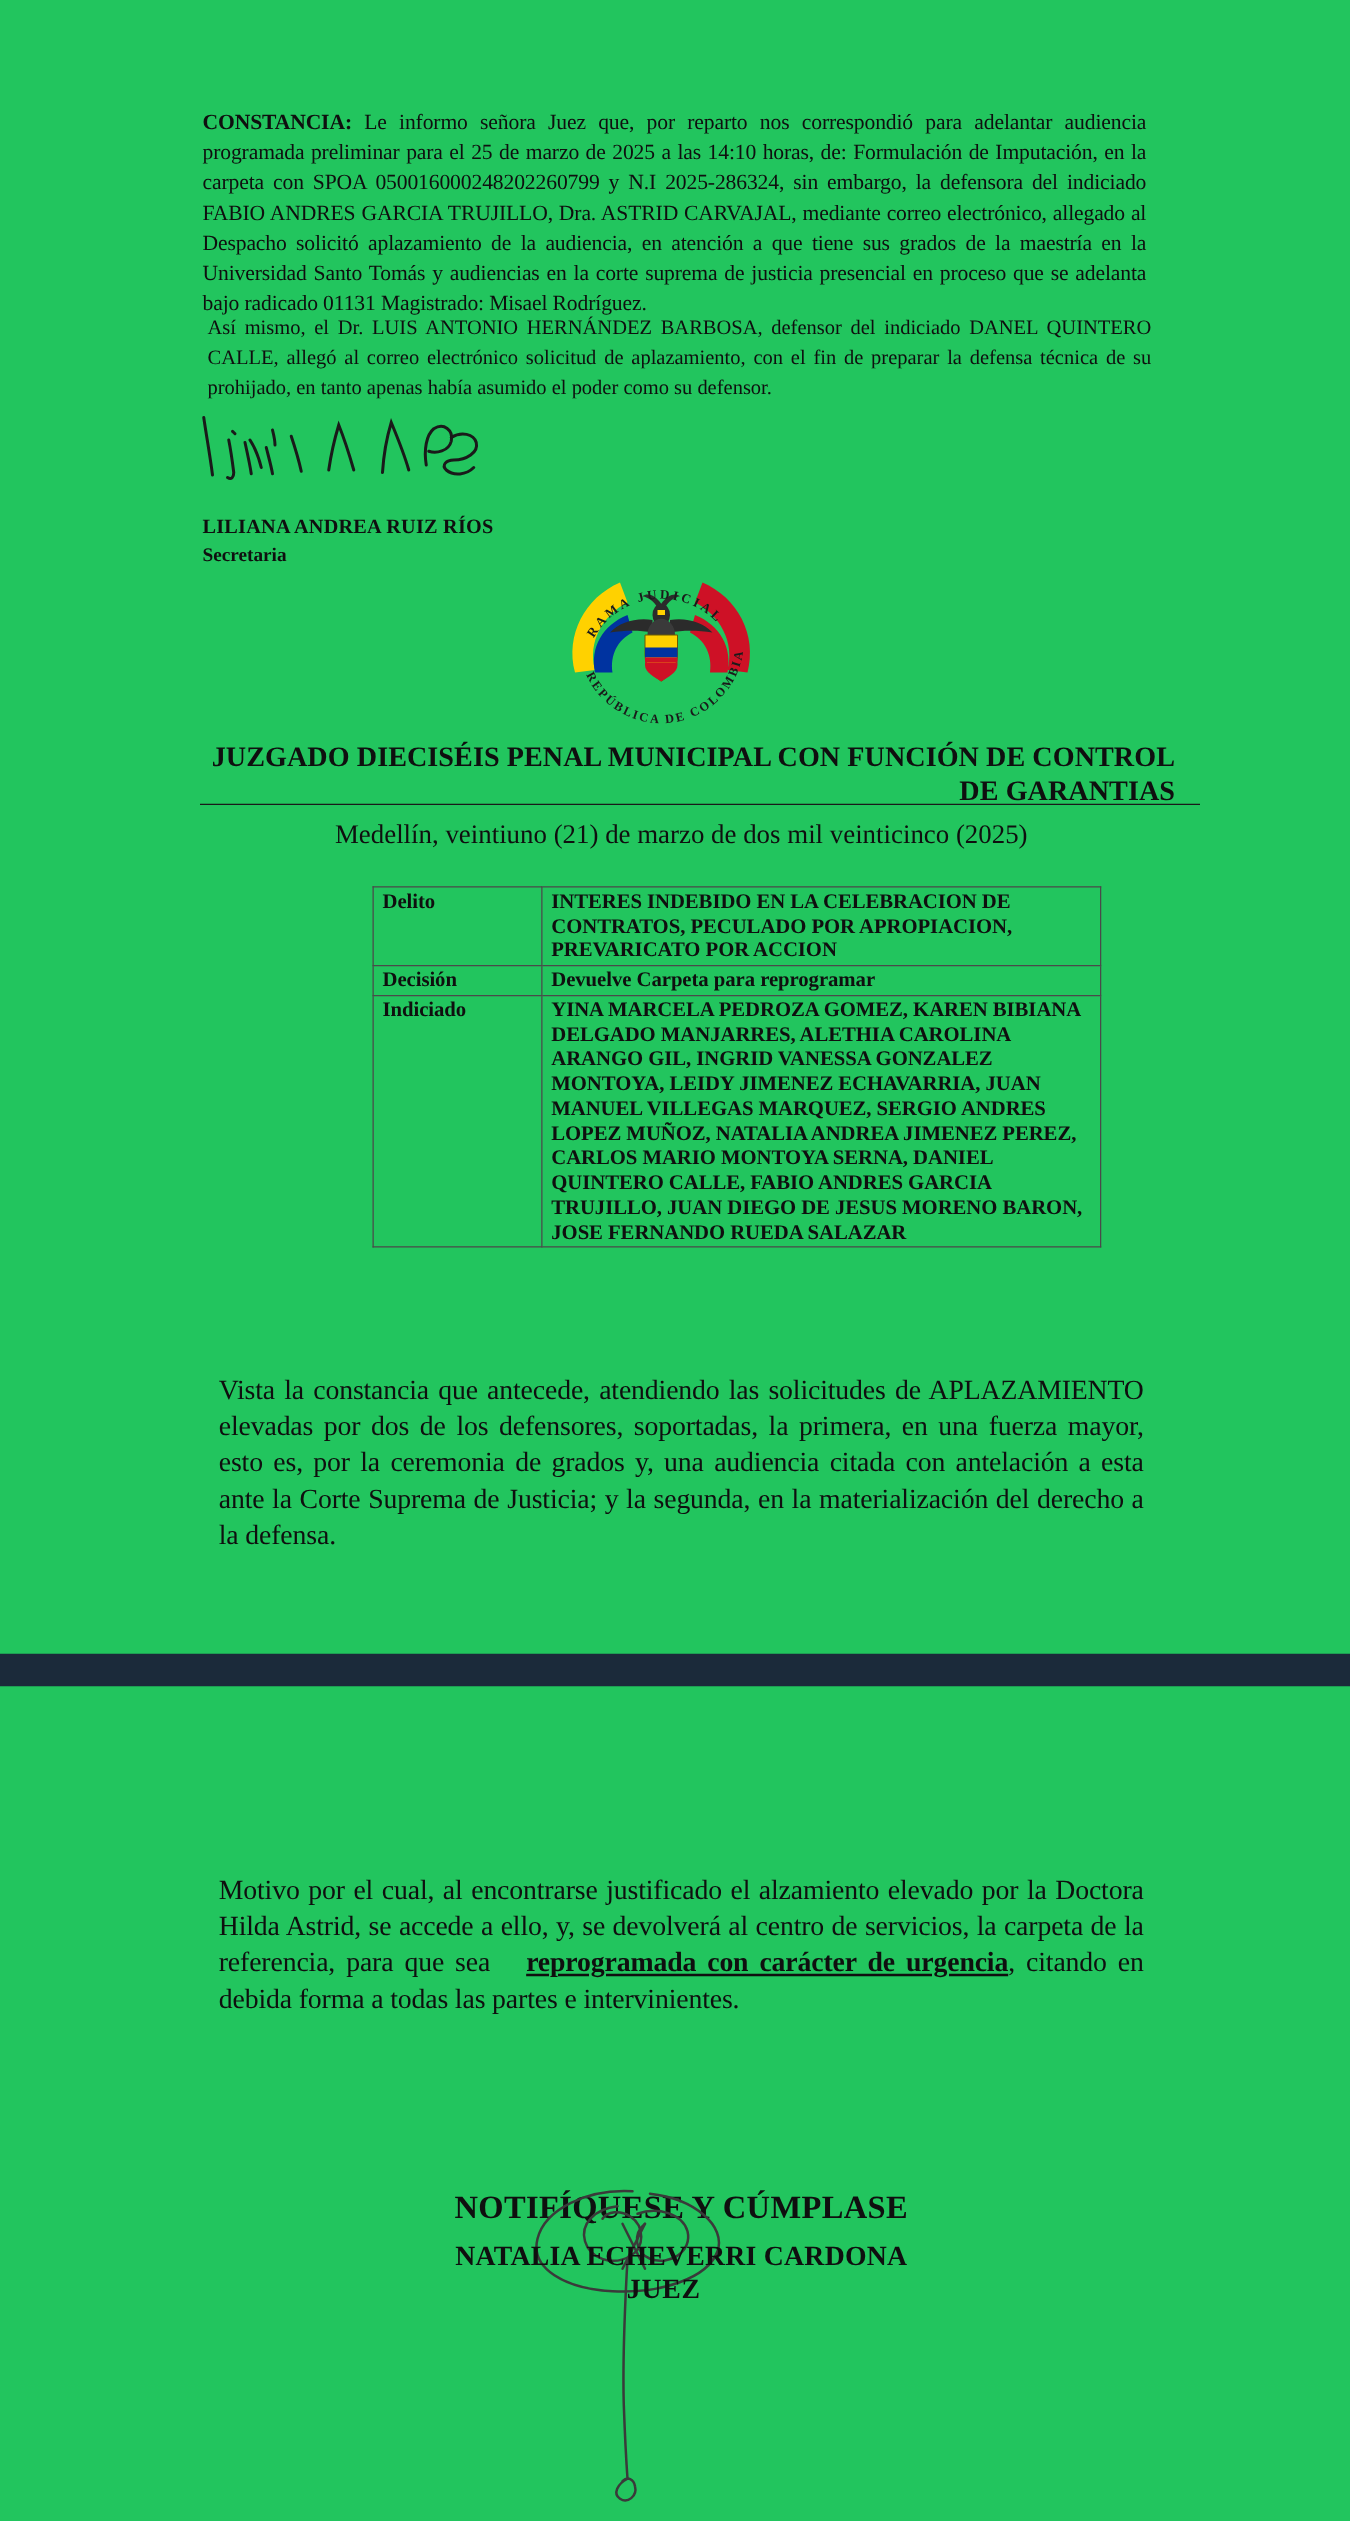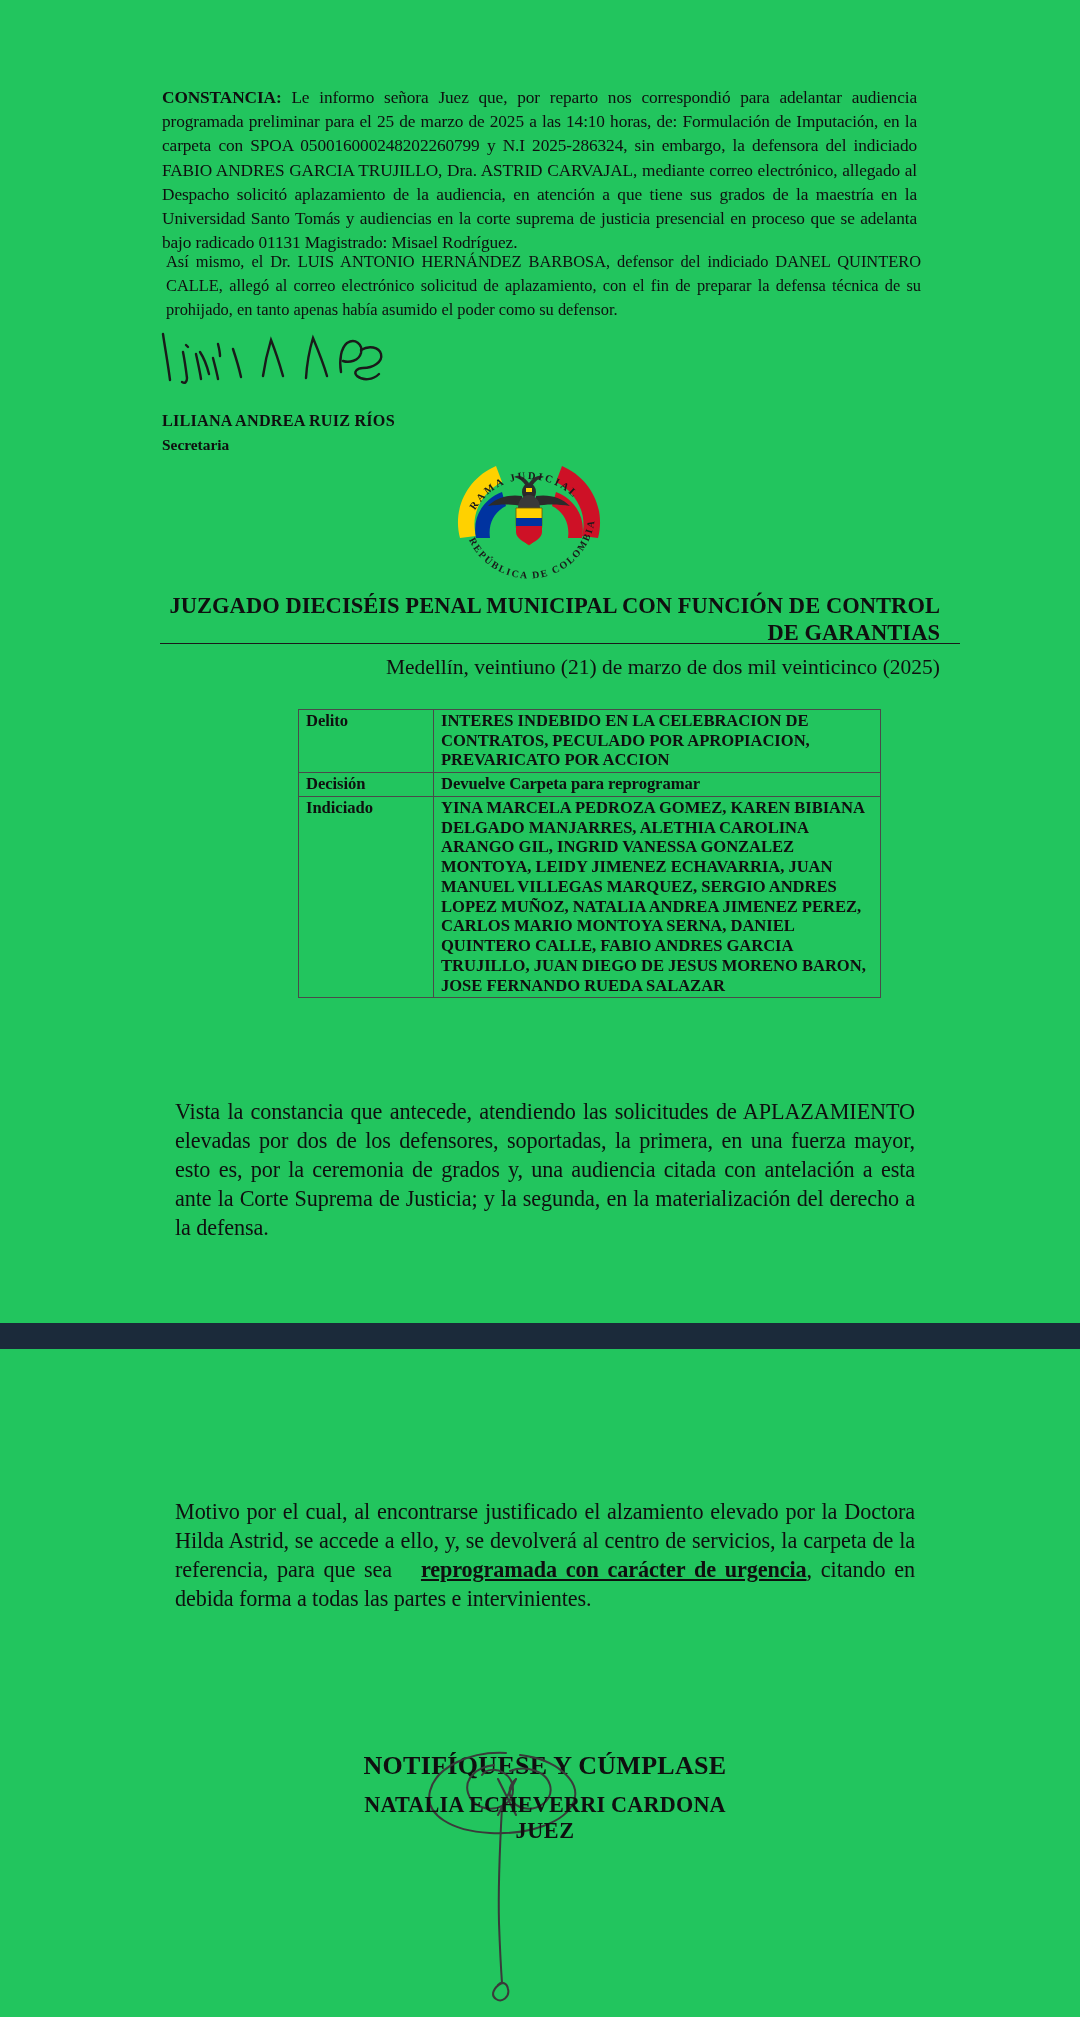--- a/index.html
+++ b/index.html
@@ -108,21 +108,21 @@
     top: 643px;
     width: 800px;
     border-bottom: 1.6px solid #1a1a1a;
   }
 
   .city-date {
     position: absolute;
     left: 150px;
     top: 654px;
     width: 790px;
-    text-align: right;
+    text-align: center;
     font-size: 21.5px;
     line-height: 1.25;
   }
 
   
   .info-table {
     position: absolute;
     left: 298px;
     top: 709px;
     width: 583px;
@@ -211,21 +211,21 @@
     width: 790px;
     text-align: center;
     font-size: 22.2px;
     font-weight: 700;
     letter-spacing: 0.2px;
     z-index: 3;
   }
 
   .judge-role {
     position: absolute;
-    left: 150px;
+    left: 136px;
     top: 1818px;
     width: 790px;
     text-align: center;
     font-size: 22.2px;
     font-weight: 700;
     letter-spacing: 0.6px;
     z-index: 3;
   }
 </style>
 </head>

